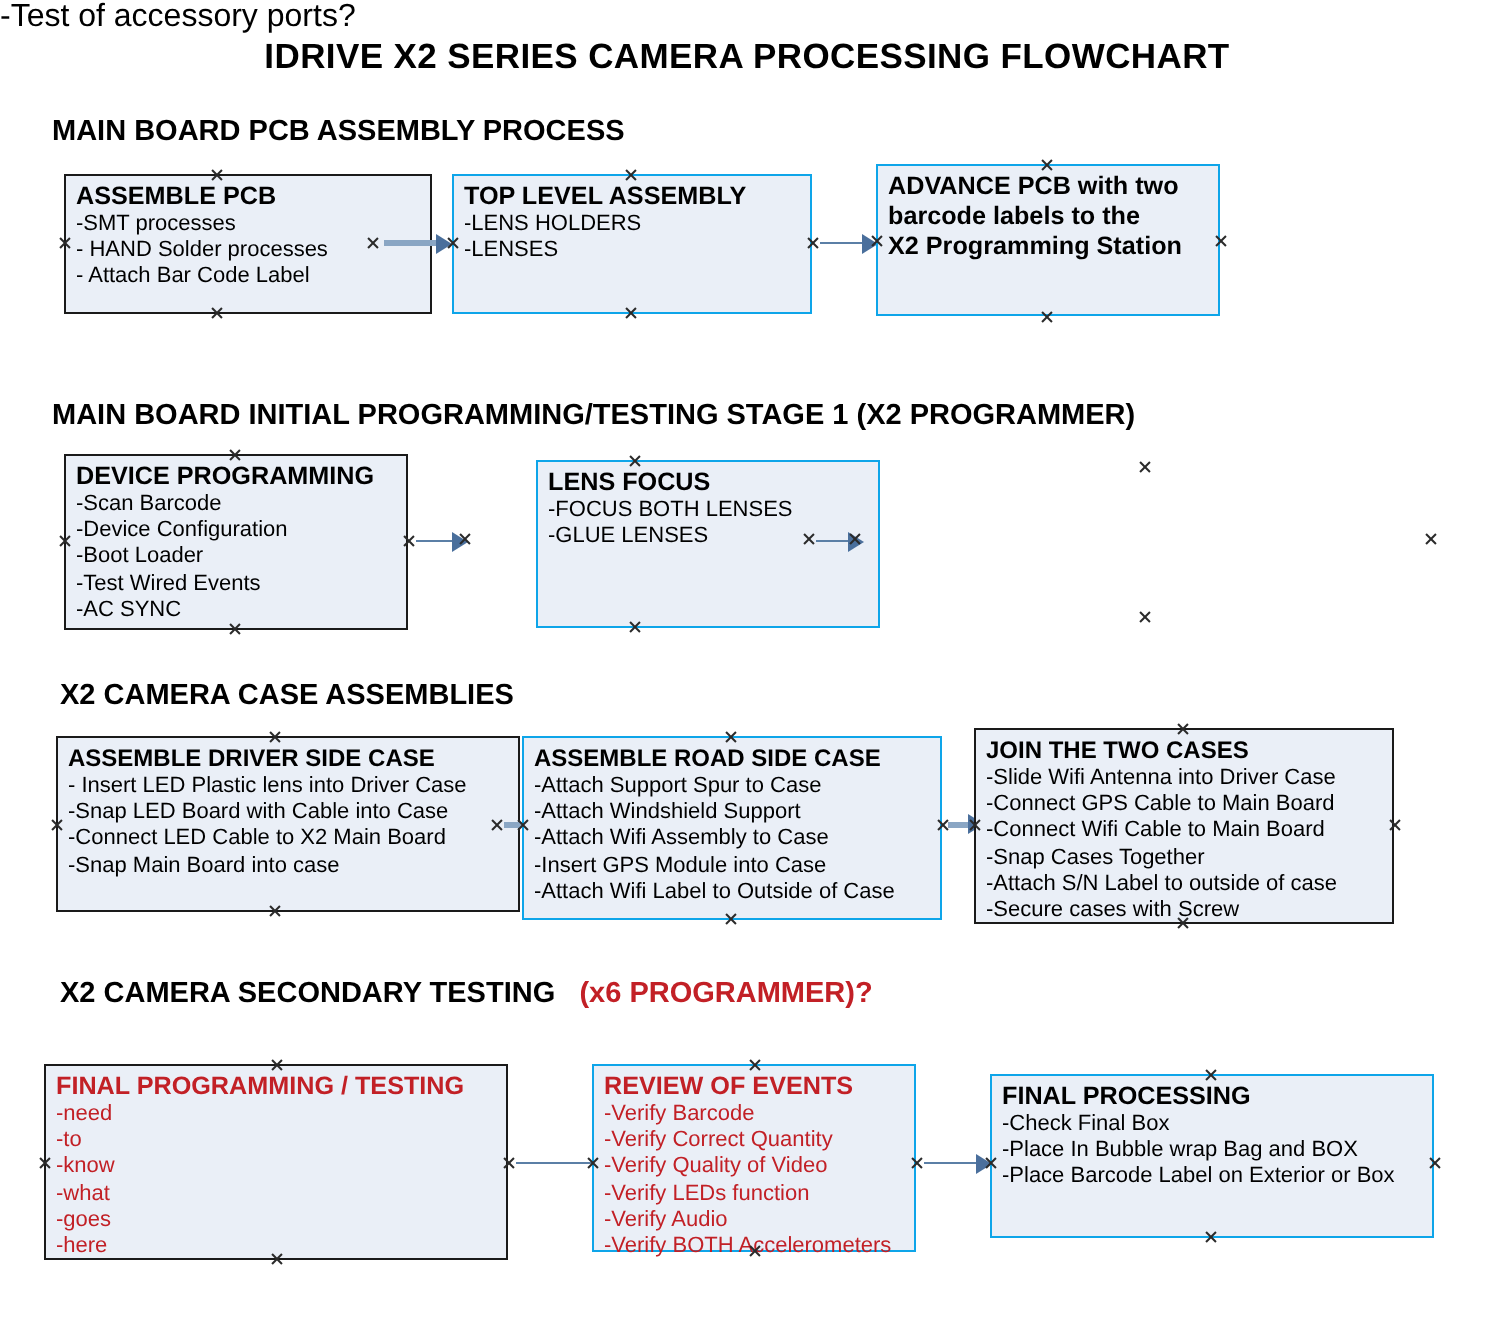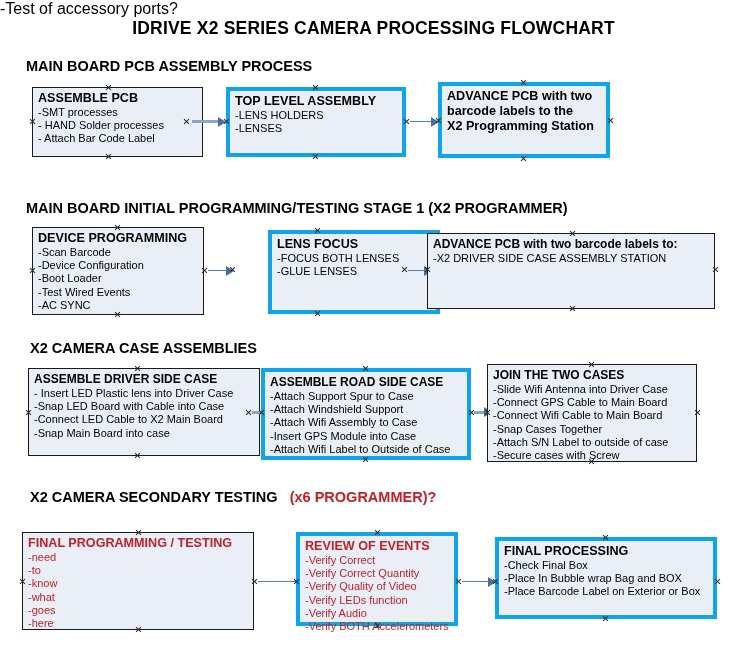--- a/index.html
+++ b/index.html
@@ -41,21 +41,21 @@
   }
   
   .node {
     position: absolute;
     background: #eaeff7;
     border: 1px solid #1a1a1a;
     box-sizing: border-box;
     padding: 3px 0 0 5px;
   }
   .node.grayborder {
-    border: 4px solid #0ea5e9;
+    border: 1px solid #0ea5e9;
   }
   .node .title {
     font-size: 12.6px;
     font-weight: bold;
     line-height: 15px;
     white-space: nowrap;
   }
   .node .title.small {
     font-size: 12px;
   }
@@ -112,21 +112,21 @@
 <body>
 
 <div id="canvas">
 
   <div class="doc-title">IDRIVE X2  SERIES CAMERA PROCESSING FLOWCHART</div>
 
   <div class="section-head" style="left:26px; top:58px;">
     <span>MAIN BOARD PCB ASSEMBLY PROCESS</span>
   </div>
 
-  <div class="node" style="left:32px; top:87px; width:171px; height:70px;">
+  <div class="node" style="left:32px; top:87px; width:184px; height:70px;">
     <div class="title">ASSEMBLE PCB</div>
     <ul>
       <li>-SMT processes</li>
       <li>- HAND Solder processes</li>
       <li>- Attach Bar Code Label</li>
     </ul>
   </div>
   <div class="handle" style="left:105px; top:84px;"></div>
   <div class="handle" style="left:105px; top:153px;"></div>
   <div class="handle" style="left:29px; top:118px;"></div>
@@ -190,26 +190,20 @@
     </ul>
   </div>
   <div class="handle" style="left:314px; top:227px;"></div>
   <div class="handle" style="left:314px; top:310px;"></div>
   <div class="handle" style="left:229px; top:266px;"></div>
   <div class="handle" style="left:401px; top:266px;"></div>
 
   <div class="conn thin" style="left:408px; top:270px; width:22px;"></div>
   <div class="arrowhead" style="left:424px; top:266px;"></div>
 
-  <div class="node" style="left:427px; top:233px; width:288px; height:76px;">
-    <div class="title small">ADVANCE PCB with two barcode labels to:</div>
-    <ul>
-      <li>-X2 DRIVER  SIDE  CASE  ASSEMBLY STATION</li>
-    </ul>
-  </div>
   <div class="handle" style="left:569px; top:230px;"></div>
   <div class="handle" style="left:569px; top:305px;"></div>
   <div class="handle" style="left:424px; top:266px;"></div>
   <div class="handle" style="left:712px; top:266px;"></div>
 
   <div class="section-head" style="left:30px; top:340px;">
     <span>X2 CAMERA CASE ASSEMBLIES</span>
   </div>
 
   <div class="node" style="left:28px; top:368px; width:232px; height:88px;">
@@ -282,21 +276,21 @@
   <div class="handle" style="left:135px; top:529px;"></div>
   <div class="handle" style="left:135px; top:626px;"></div>
   <div class="handle" style="left:19px; top:578px;"></div>
   <div class="handle" style="left:251px; top:578px;"></div>
 
   <div class="conn thin" style="left:258px; top:581px; width:38px;"></div>
 
   <div class="node red-text grayborder" style="left:296px; top:532px; width:162px; height:94px;">
     <div class="title">REVIEW OF EVENTS</div>
     <ul>
-      <li>-Verify Correct</li>
+      <li>-Verify Barcode</li>
       <li>-Verify Correct Quantity</li>
       <li>-Verify Quality of Video</li>
       <li>-Verify LEDs function</li>
       <li>-Verify Audio</li>
       <li>-Verify BOTH Accelerometers</li>
     </ul>
   </div>
   <div class="overflow-line" style="left:301px; top:627px;">-Test of accessory ports?</div>
   <div class="handle" style="left:374px; top:529px;"></div>
   <div class="handle" style="left:374px; top:622px;"></div>

